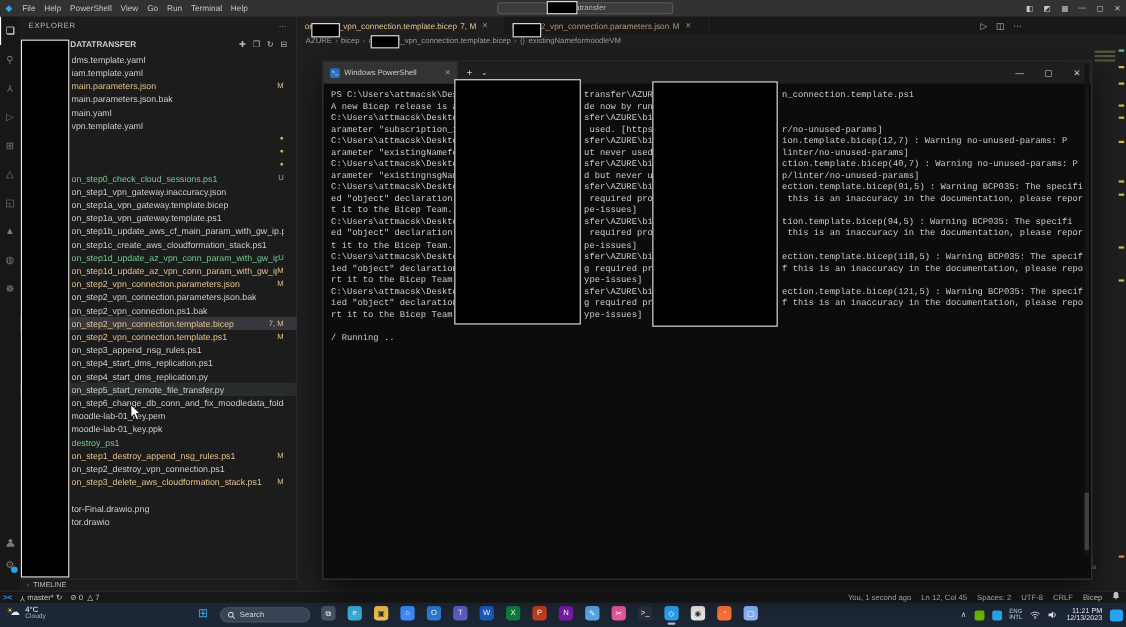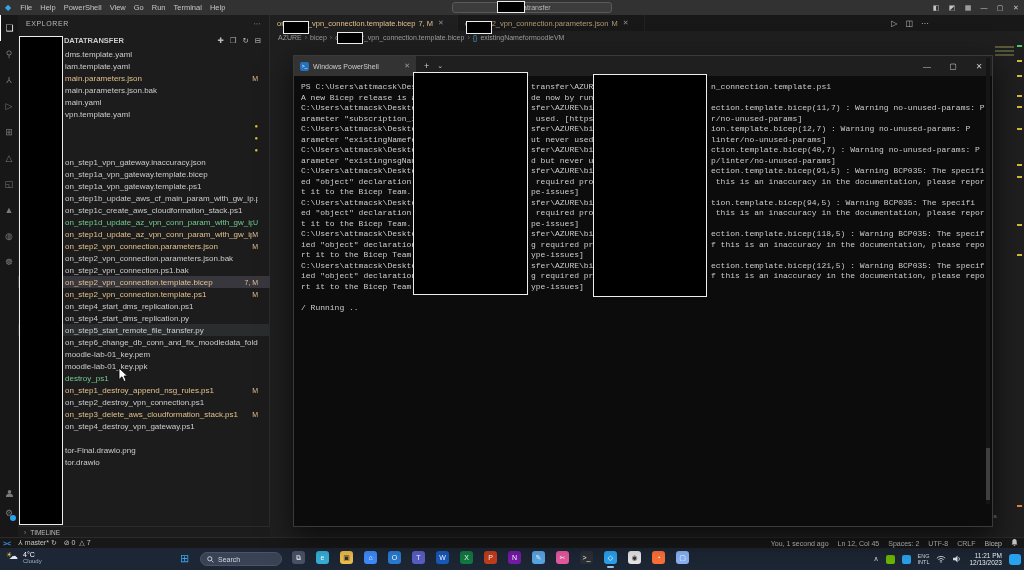--- a/index.html
+++ b/index.html
@@ -242,20 +242,24 @@
           <span class="dot">●</span>
         </div>
         <div class="frow dot">
           <span class="lbl"></span>
           <span class="dot">●</span>
         </div>
         <div class="frow dot">
           <span class="lbl"></span>
           <span class="dot">●</span>
         </div>
+        <div class="frow u">
+          <span class="lbl">on_step0_check_cloud_sessions.ps1</span>
+          <span class="bdg">U</span>
+        </div>
         <div class="frow ">
           <span class="lbl">on_step1_vpn_gateway.inaccuracy.json</span>
         </div>
         <div class="frow ">
           <span class="lbl">on_step1a_vpn_gateway.template.bicep</span>
         </div>
         <div class="frow ">
           <span class="lbl">on_step1a_vpn_gateway.template.ps1</span>
         </div>
         <div class="frow ">
@@ -284,20 +288,23 @@
         </div>
         <div class="frow m sel">
           <span class="lbl">on_step2_vpn_connection.template.bicep</span>
           <span class="bdg">7, M</span>
         </div>
         <div class="frow m">
           <span class="lbl">on_step2_vpn_connection.template.ps1</span>
           <span class="bdg">M</span>
         </div>
         <div class="frow ">
+          <span class="lbl">on_step3_append_nsg_rules.ps1</span>
+        </div>
+        <div class="frow ">
           <span class="lbl">on_step4_start_dms_replication.ps1</span>
         </div>
         <div class="frow ">
           <span class="lbl">on_step4_start_dms_replication.py</span>
         </div>
         <div class="frow hover">
           <span class="lbl">on_step5_start_remote_file_transfer.py</span>
         </div>
         <div class="frow ">
           <span class="lbl">on_step6_change_db_conn_and_fix_moodledata_folder.ps1</span>
@@ -314,23 +321,20 @@
         <div class="frow m">
           <span class="lbl">on_step1_destroy_append_nsg_rules.ps1</span>
           <span class="bdg">M</span>
         </div>
         <div class="frow ">
           <span class="lbl">on_step2_destroy_vpn_connection.ps1</span>
         </div>
         <div class="frow m">
           <span class="lbl">on_step3_delete_aws_cloudformation_stack.ps1</span>
           <span class="bdg">M</span>
-        </div>
-        <div class="frow ">
-          <span class="lbl">on_step4_destroy_vpn_gateway.ps1</span>
         </div>
         <div class="frow spacer">
           <span class="lbl"></span>
         </div>
         <div class="frow ">
           <span class="lbl">tor-Final.drawio.png</span>
         </div>
         <div class="frow ">
           <span class="lbl">tor.drawio</span>
         </div>
@@ -404,21 +408,21 @@
       <span class="ps-drop">⌄</span>
       <div class="ps-ctrls">
         <span>—</span>
         <span>▢</span>
         <span>✕</span>
       </div>
     </div>
     <div class="ps-body" id="ps-body">
         <div class="ps-line" style="top: 6px;"><span class="seg0">PS C:\Users\attmacsk\Des</span><span class="seg1">transfer\AZURE\</span><span class="seg2">n_connection.template.ps1</span></div>
         <div class="ps-line" style="top: 16.5px;"><span class="seg0">A new Bicep release is a</span><span class="seg1">de now by runn</span></div>
-        <div class="ps-line" style="top: 27px;"><span class="seg0">C:\Users\attmacsk\Deskto</span><span class="seg1">sfer\AZURE\bic</span><span class="seg2">ection.template.bicep(11,7) : Warning no-unused-params: P</span></div>
+        <div class="ps-line" style="top: 27px;"><span class="seg0">C:\Users\attmacsk\Deskto</span><span class="seg1">sfer\AZURE\bic</span></div>
         <div class="ps-line" style="top: 37.5px;"><span class="seg0">arameter "subscription_i</span><span class="seg1"> used. [https:</span><span class="seg2">r/no-unused-params]</span></div>
         <div class="ps-line" style="top: 48px;"><span class="seg0">C:\Users\attmacsk\Deskto</span><span class="seg1">sfer\AZURE\bic</span><span class="seg2">ion.template.bicep(12,7) : Warning no-unused-params: P</span></div>
         <div class="ps-line" style="top: 58.5px;"><span class="seg0">arameter "existingNamefo</span><span class="seg1">ut never used.</span><span class="seg2">linter/no-unused-params]</span></div>
         <div class="ps-line" style="top: 69px;"><span class="seg0">C:\Users\attmacsk\Deskto</span><span class="seg1">sfer\AZURE\bic</span><span class="seg2">ction.template.bicep(40,7) : Warning no-unused-params: P</span></div>
         <div class="ps-line" style="top: 79.5px;"><span class="seg0">arameter "existingnsgNam</span><span class="seg1">d but never us</span><span class="seg2">p/linter/no-unused-params]</span></div>
         <div class="ps-line" style="top: 90px;"><span class="seg0">C:\Users\attmacsk\Deskto</span><span class="seg1">sfer\AZURE\bic</span><span class="seg2">ection.template.bicep(91,5) : Warning BCP035: The specifi</span></div>
         <div class="ps-line" style="top: 100.5px;"><span class="seg0">ed "object" declaration </span><span class="seg1"> required prop</span><span class="seg2"> this is an inaccuracy in the documentation, please repor</span></div>
         <div class="ps-line" style="top: 111px;"><span class="seg0">t it to the Bicep Team. </span><span class="seg1">pe-issues]</span></div>
         <div class="ps-line" style="top: 121.5px;"><span class="seg0">C:\Users\attmacsk\Deskto</span><span class="seg1">sfer\AZURE\bic</span><span class="seg2">tion.template.bicep(94,5) : Warning BCP035: The specifi</span></div>
         <div class="ps-line" style="top: 132px;"><span class="seg0">ed "object" declaration </span><span class="seg1"> required prop</span><span class="seg2"> this is an inaccuracy in the documentation, please repor</span></div>

